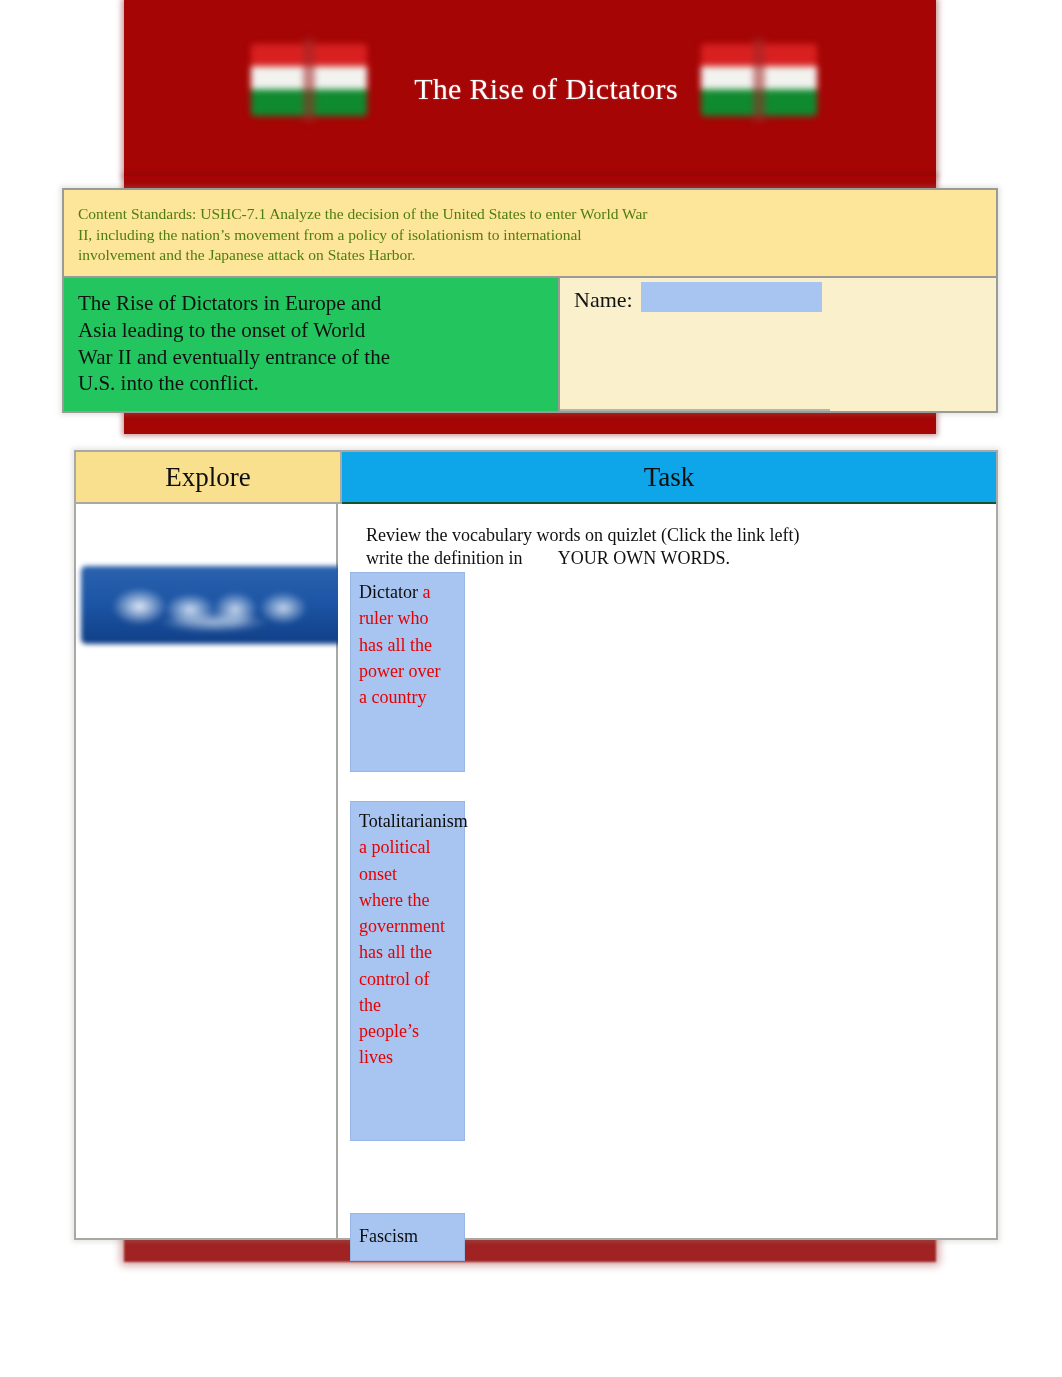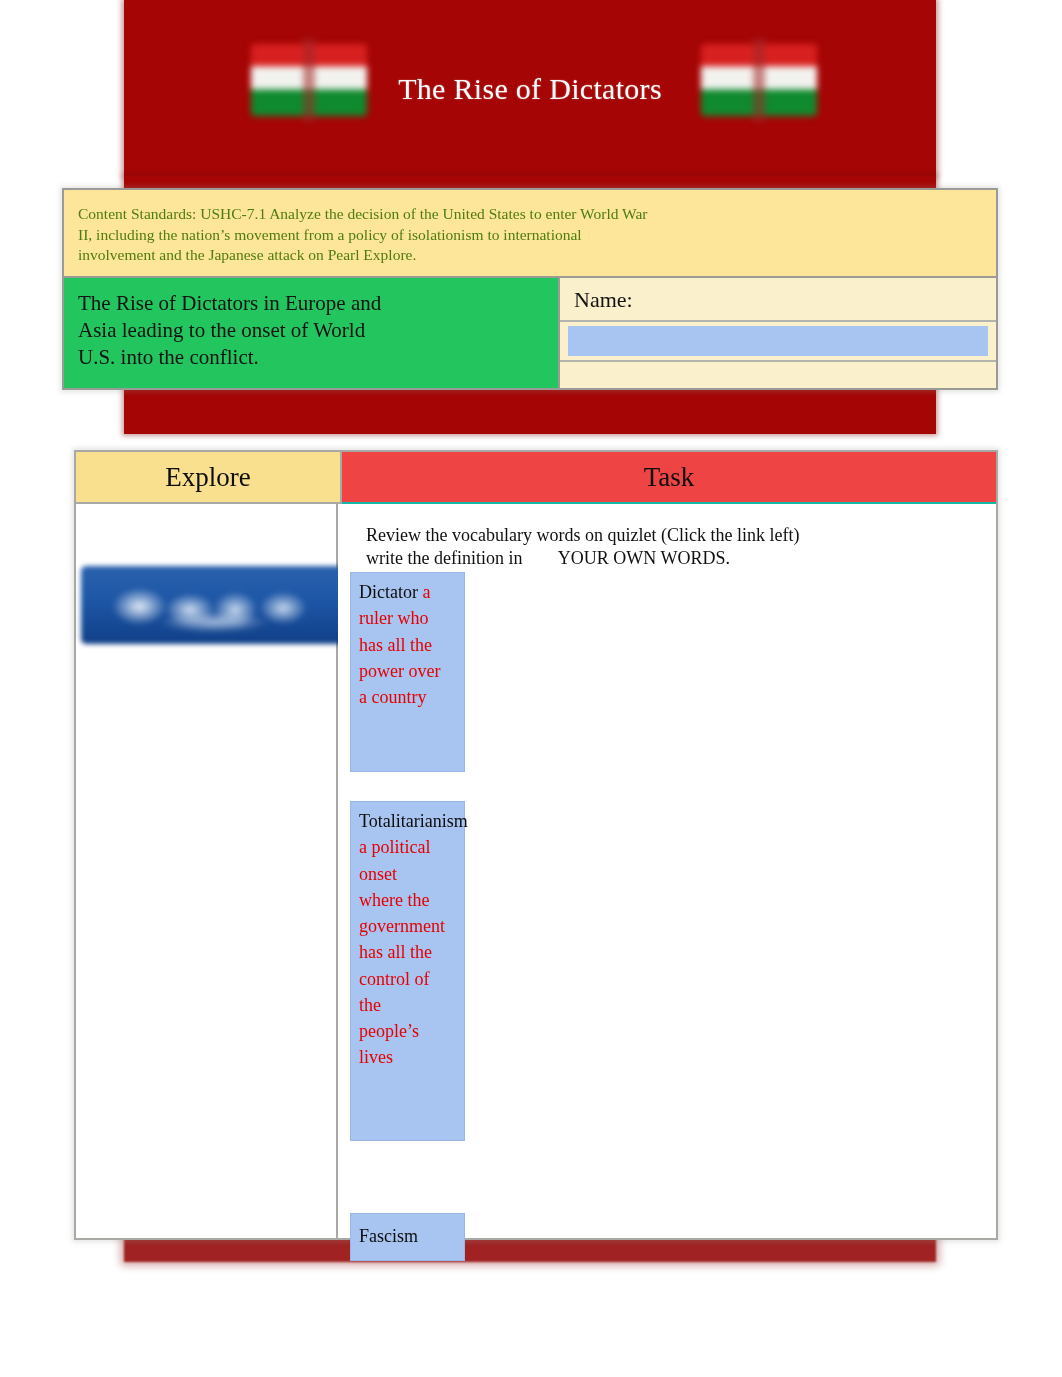--- a/index.html
+++ b/index.html
@@ -50,21 +50,21 @@
     top: -6px;
     width: 12px;
     height: 84px;
     transform: translateX(-50%);
     background: rgba(160,40,40,0.55);
   }
   #title-flag-left { left: 127px; }
   #title-flag-right { left: 577px; }
   #page-title {
     position: absolute;
-    left: 0;
+    left: 16px;
     top: 72px;
     width: 812px;
     text-align: center;
     color: #ffffff;
     font-size: 30px;
     letter-spacing: 0.3px;
     filter: blur(0.35px);
     text-shadow: 0 0 2px rgba(255,255,255,0.35);
   }
 
@@ -126,21 +126,21 @@
     font-size: 21px;
     line-height: 1.28;
     color: #121212;
   }
   #description-cell .desc-line { display: block; }
 
   #name-cell {
     flex: 1;
     background: #fbf0cc;
     display: flex;
-    flex-direction: column;
+    flex-direction: row;
     padding: 0;
   }
   #name-label-row {
     padding: 9px 0 7px 14px;
     font-size: 22px;
     color: #121212;
     background: #fbf0cc;
     border-bottom: 2px solid #b4b4ae;
   }
   #name-input-row {
@@ -186,22 +186,22 @@
     border-bottom: 2px solid #a8a8a4;
     display: flex;
     align-items: center;
     justify-content: center;
     font-size: 27px;
     color: #0e0e0e;
     box-sizing: border-box;
   }
   #task-head {
     flex: 1;
-    background: #ef4444;
-    border-bottom: 2px solid #14b8a6;
+    background: #0ea5e9;
+    border-bottom: 2px solid #14532d;
     display: flex;
     align-items: center;
     justify-content: center;
     font-size: 27px;
     color: #0e0e0e;
     box-sizing: border-box;
   }
   #work-body {
     display: flex;
     flex: 1 1 auto;
@@ -287,28 +287,29 @@
 </div>
 
 <div id="red-band-mid"></div>
 <div id="red-band-bottom"></div>
 
 <div id="standards-table" class="soft">
 
   <div id="standards-row">
     <span class="std-line">Content Standards: USHC-7.1 Analyze the decision of the United States to enter World War</span>
     <span class="std-line">II, including the nation’s movement from a policy of isolationism to international</span>
-    <span class="std-line">involvement and the Japanese attack on Pearl Explore.</span>
+    <span class="std-line">involvement and the Japanese attack on States Harbor.</span>
   </div>
 
   <div id="info-row">
 
     <div id="description-cell">
       <span class="desc-line">The Rise of Dictators in Europe and</span>
       <span class="desc-line">Asia leading to the onset of World</span>
+      <span class="desc-line">War II and eventually entrance of the</span>
       <span class="desc-line">U.S. into the conflict.</span>
     </div>
 
     <div id="name-cell">
       <div id="name-label-row">Name:</div>
       <div id="name-input-row">
         <input id="name-input" type="text" value="" style="">
       </div>
       <div id="name-extra-row"></div>
     </div>

